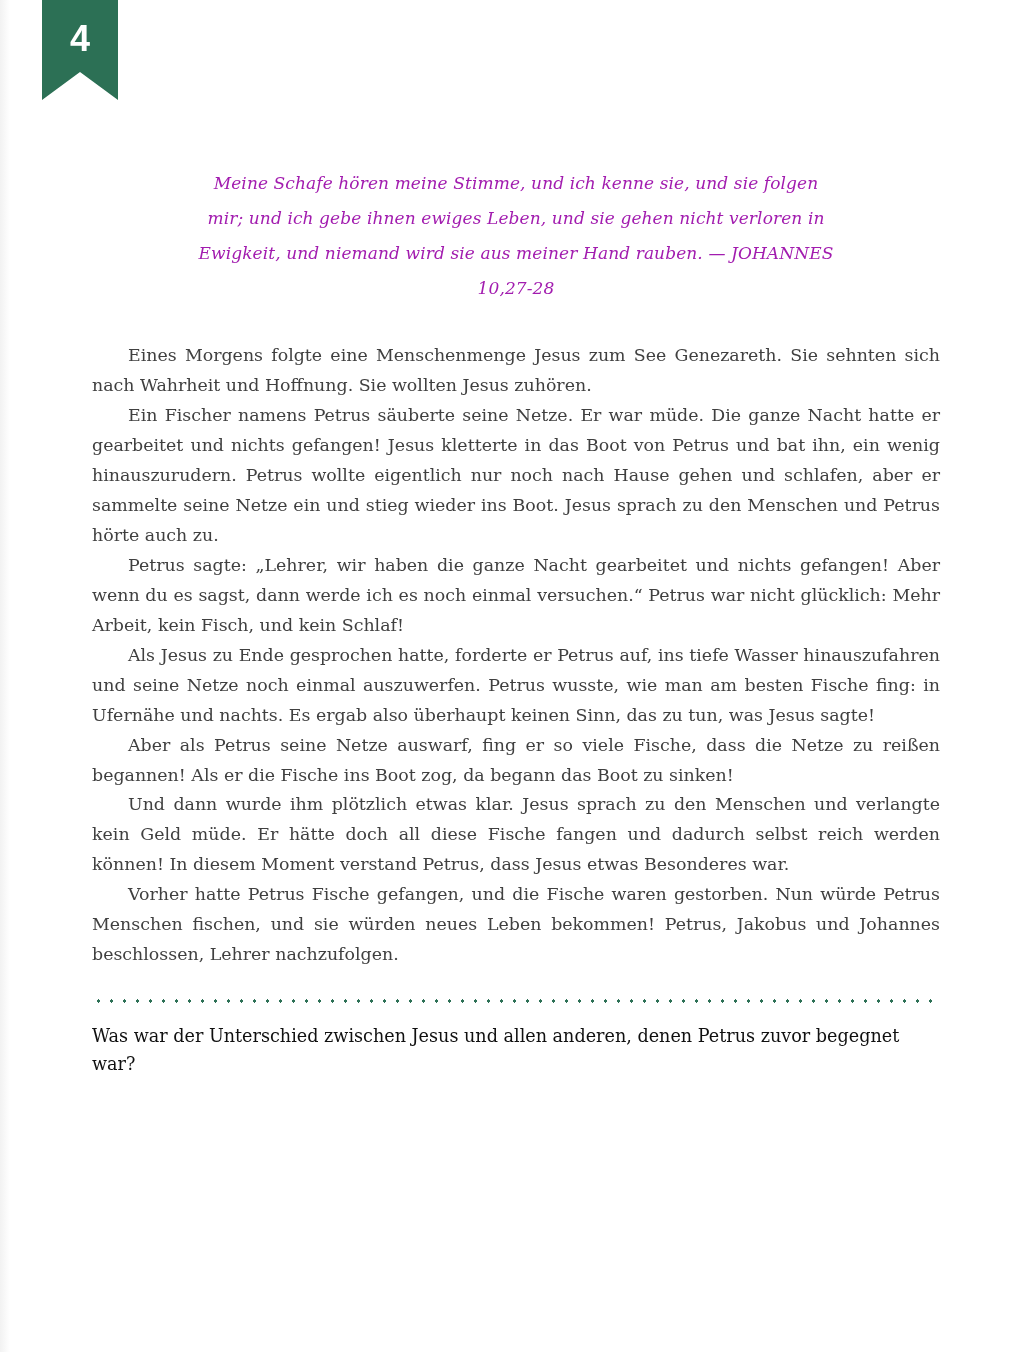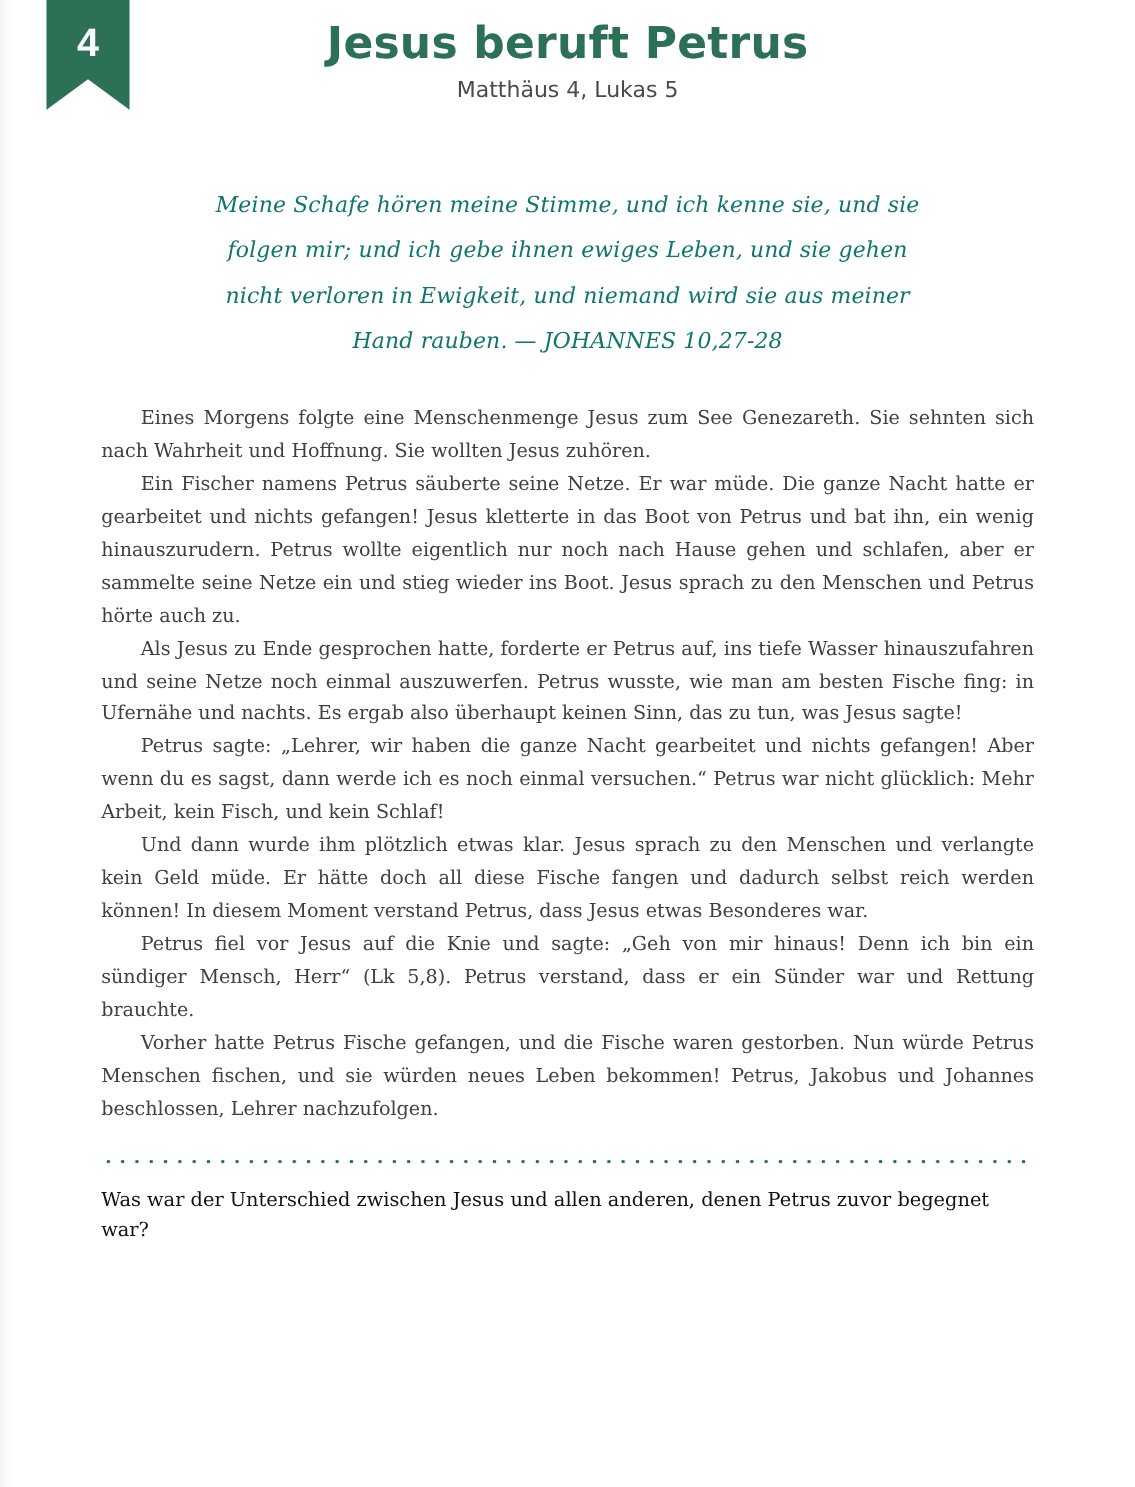--- a/index.html
+++ b/index.html
@@ -74,23 +74,23 @@
     color: #4a4a4a;
   }
 
   
   .verse {
     margin: 48px auto 0 auto;
     width: 640px;
     text-align: center;
     font-family: "DejaVu Serif", serif;
     font-style: italic;
-    font-size: 20px;
+    font-size: 17px;
     line-height: 2.05;
-    color: #0f766e;
+    color: #a21caf;
     letter-spacing: 0.1px;
   }
   .verse .ref {
     font-style: italic;
     font-variant: small-caps;
   }
 
   
   .body-text {
     margin: 36px 92px 0 92px;
@@ -140,37 +140,33 @@
 </head>
 <body>
 
 <div class="page">
 
   <div class="gutter"></div>
 
   <div class="header">
     <div class="chapter-ribbon">4</div>
 
-    <div class="title-block">
-      <div class="doc-title">Jesus beruft Petrus</div>
-      <div class="doc-subtitle">Matthäus 4, Lukas 5</div>
-    </div>
   </div>
 
   <div class="verse">
     <span>Meine Schafe hören meine Stimme, und ich kenne sie, und sie folgen mir; und ich gebe ihnen ewiges Leben, und sie gehen nicht verloren in Ewigkeit, und niemand wird sie aus meiner Hand rauben. </span><span class="ref">— JOHANNES 10,27-28</span>
   </div>
 
   <div class="body-text">
     <p>Eines Morgens folgte eine Menschenmenge Jesus zum See Genezareth. Sie sehnten sich nach Wahrheit und Hoffnung. Sie wollten Jesus zuhören.</p>
     <p>Ein Fischer namens Petrus säuberte seine Netze. Er war müde. Die ganze Nacht hatte er gearbeitet und nichts gefangen! Jesus kletterte in das Boot von Petrus und bat ihn, ein wenig hinauszurudern. Petrus wollte eigentlich nur noch nach Hause gehen und schlafen, aber er sammelte seine Netze ein und stieg wieder ins Boot. Jesus sprach zu den Menschen und Petrus hörte auch zu.</p>
+    <p>Petrus sagte: „Lehrer, wir haben die ganze Nacht gearbeitet und nichts gefangen! Aber wenn du es sagst, dann werde ich es noch einmal versuchen.“ Petrus war nicht glücklich: Mehr Arbeit, kein Fisch, und kein Schlaf!</p>
     <p>Als Jesus zu Ende gesprochen hatte, forderte er Petrus auf, ins tiefe Wasser hinauszufahren und seine Netze noch einmal auszuwerfen. Petrus wusste, wie man am besten Fische fing: in Ufernähe und nachts. Es ergab also überhaupt keinen Sinn, das zu tun, was Jesus sagte!</p>
-    <p>Petrus sagte: „Lehrer, wir haben die ganze Nacht gearbeitet und nichts gefangen! Aber wenn du es sagst, dann werde ich es noch einmal versuchen.“ Petrus war nicht glücklich: Mehr Arbeit, kein Fisch, und kein Schlaf!</p>
+    <p>Aber als Petrus seine Netze auswarf, fing er so viele Fische, dass die Netze zu reißen begannen! Als er die Fische ins Boot zog, da begann das Boot zu sinken!</p>
     <p>Und dann wurde ihm plötzlich etwas klar. Jesus sprach zu den Menschen und verlangte kein Geld müde. Er hätte doch all diese Fische fangen und dadurch selbst reich werden können! In diesem Moment verstand Petrus, dass Jesus etwas Besonderes war.</p>
-    <p>Petrus fiel vor Jesus auf die Knie und sagte: „Geh von mir hinaus! Denn ich bin ein sündiger Mensch, Herr“ (Lk 5,8). Petrus verstand, dass er ein Sünder war und Rettung brauchte.</p>
     <p>Vorher hatte Petrus Fische gefangen, und die Fische waren gestorben. Nun würde Petrus Menschen fischen, und sie würden neues Leben bekommen! Petrus, Jakobus und Johannes beschlossen, Lehrer nachzufolgen.</p>
   </div>
 
   <div class="divider">
     <span class="dots"></span>
   </div>
 
   <div class="question">Was war der Unterschied zwischen Jesus und allen anderen, denen Petrus zuvor begegnet war?</div>
 
 </div>

